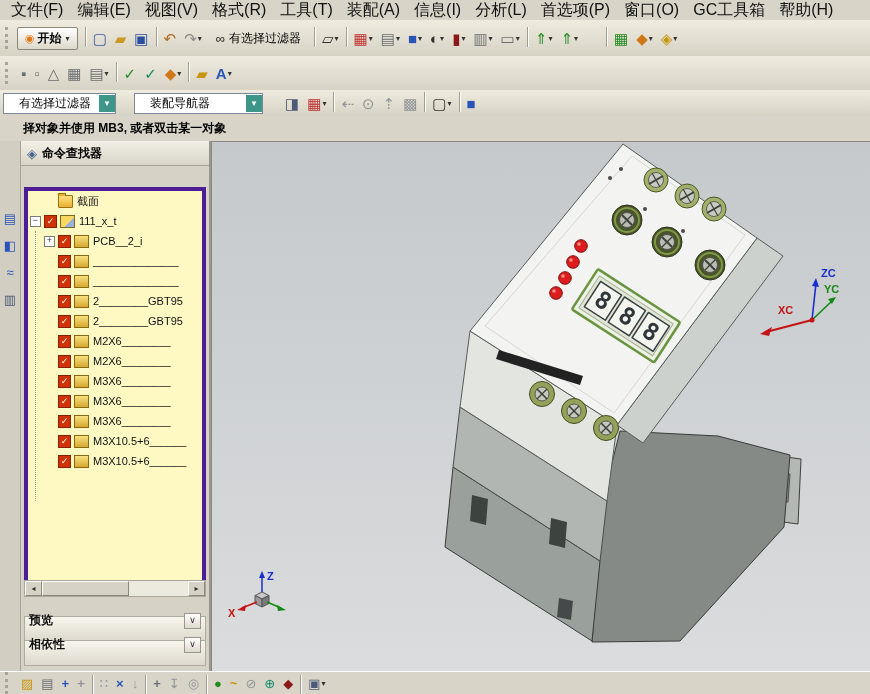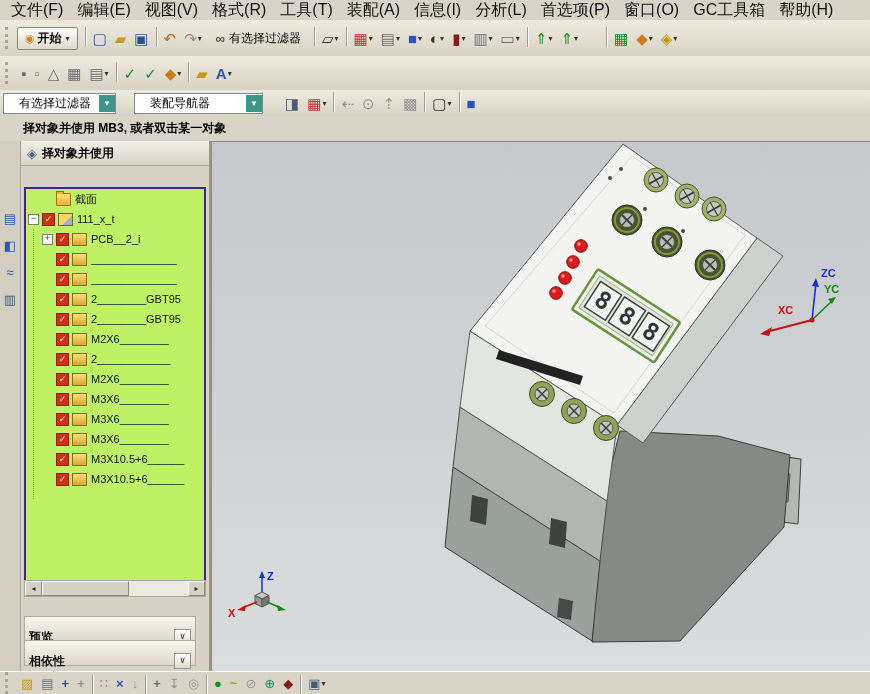--- a/index.html
+++ b/index.html
@@ -58,22 +58,22 @@
   .lsbtn{font-size:13px;cursor:default}
   
   #navigator{position:absolute;left:21px;top:141px;width:190px;bottom:22px;background:#d6d2c6;
              border-right:2px solid #9a968a;box-sizing:border-box}
   .nav-title{position:absolute;top:0;left:0;right:0;height:24px;display:flex;align-items:center;gap:5px;
              padding-left:6px;background:linear-gradient(#f2f0e6,#d8d4c8);border-bottom:1px solid #a8a49a;
              font-size:12px;font-weight:bold;color:#000}
   .nav-ico{color:#46628c;font-size:13px}
   .nav-colhdr{position:absolute;top:27px;left:3px;width:164px;height:16px;background:#f6f4ec;
               border:1px solid #9a968a;font-size:11px;color:#222;padding:1px 0 0 5px;box-sizing:content-box}
-  .tree{position:absolute;top:46px;left:3px;right:3px;height:391px;background:#bef264;
-        border:2px solid #4c1d95;overflow:hidden}
+  .tree{position:absolute;top:46px;left:3px;right:3px;height:391px;background:#fef9c3;
+        border:4px solid #4c1d95;overflow:hidden}
   .vline{position:absolute;left:7px;top:40px;height:270px;border-left:1px dotted #999}
   .tree-row{display:flex;align-items:center;height:20px;padding-left:2px;white-space:nowrap;cursor:default}
   .ind{display:inline-block;width:0;height:1px}
   .ind.ind1{width:14px}
   .exp{width:9px;height:9px;border:1px solid #7a7a7a;background:#fff;font-size:9px;line-height:7px;
        text-align:center;color:#333;margin-right:3px;flex:none}
   .exp.hide{visibility:hidden}
   .cb{width:11px;height:11px;background:#d03208;border:1px solid #8a2000;color:#fff;font-size:9px;
       line-height:11px;text-align:center;margin-right:3px;flex:none}
   .cb:before{content:"✓"}
@@ -85,21 +85,21 @@
                          background:#e8b030;border:1px solid #9a7010;border-bottom:none}
   .nicon.i-asm{background:linear-gradient(135deg,#f8d860 62%,#9ab0d8 62%);border-color:#7a6a20}
   .tlabel{font-size:11px;color:#111}
   .hscroll{position:absolute;top:439px;left:3px;right:3px;height:15px;display:flex;
            background:#eceadf;border:1px solid #aaa69a}
   .sbtn{width:15px;background:#d6d2c6;border:1px solid;border-color:#fff #8a8a7a #8a8a7a #fff;
         font-size:8px;text-align:center;line-height:13px;color:#333;flex:none;cursor:default}
   .strack{flex:1;position:relative}
   .sthumb{position:absolute;left:0;top:0;bottom:0;width:58%;background:#d6d2c6;
           border:1px solid;border-color:#fff #8a8a7a #8a8a7a #fff}
-  .sechdr{position:absolute;left:3px;right:13px;height:20px;display:flex;align-items:flex-start;
+  .sechdr{position:absolute;left:3px;right:3px;height:20px;display:flex;align-items:flex-end;
           justify-content:space-between;padding:12px 4px;box-sizing:border-box;
           background:linear-gradient(#f8f6ee,#dcd8cc);border:1px solid #b0aca0;
           font-weight:bold;font-size:12px;color:#111;cursor:default}
   #sec-preview{top:475px}
   #sec-dep{top:499px}
   .chev{width:15px;height:14px;border:1px solid #9a968a;background:linear-gradient(#fff,#ddd9cd);
         text-align:center;line-height:12px;font-size:9px;font-weight:normal;color:#333}
   
   #viewport{position:absolute;left:211px;top:141px;right:0;bottom:22px;
             border-left:1px solid #8a8a84;border-top:1px solid #8a8a84;overflow:hidden}
@@ -288,21 +288,21 @@
 <div id="leftstrip">
   <span class="lsbtn c-blue"><span>▤</span></span>
     <span class="lsbtn c-blue"><span>◧</span></span>
     <span class="lsbtn c-blue"><span>≈</span></span>
     <span class="lsbtn c-slate"><span>▥</span></span>
 </div>
 
 <div id="navigator">
   <div class="nav-title">
     <span class="nav-ico">◈</span>
-    <span>择对象并使用</span>
+    <span>命令查找器</span>
   </div>
   <div class="tree">
     <div class="vline"></div>
     <div class="tree-row">
         <span class="ind ind1"></span>
         <span class="exp hide"></span>
 
         <span class="nicon i-folder"></span>
         <span class="tlabel">截面</span>
       </div>
@@ -347,27 +347,20 @@
         <span class="cb show"></span>
         <span class="nicon i-part"></span>
         <span class="tlabel">2________GBT95</span>
       </div>
       <div class="tree-row">
         <span class="ind ind1"></span>
         <span class="exp hide"></span>
         <span class="cb show"></span>
         <span class="nicon i-part"></span>
         <span class="tlabel">M2X6________</span>
-      </div>
-      <div class="tree-row">
-        <span class="ind ind1"></span>
-        <span class="exp hide"></span>
-        <span class="cb show"></span>
-        <span class="nicon i-part"></span>
-        <span class="tlabel">2____________</span>
       </div>
       <div class="tree-row">
         <span class="ind ind1"></span>
         <span class="exp hide"></span>
         <span class="cb show"></span>
         <span class="nicon i-part"></span>
         <span class="tlabel">M2X6________</span>
       </div>
       <div class="tree-row">
         <span class="ind ind1"></span>

